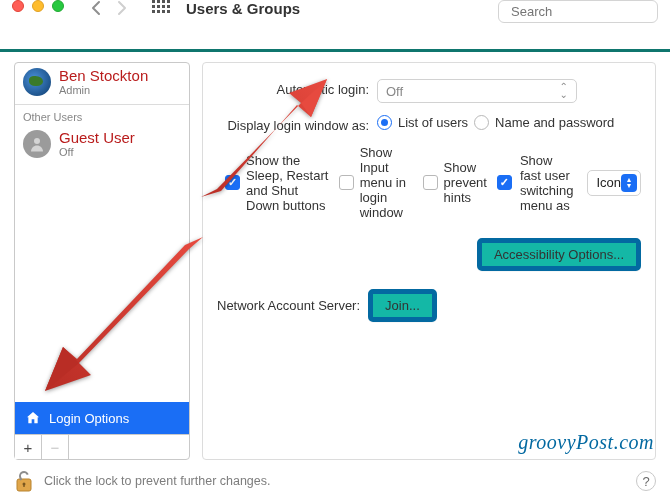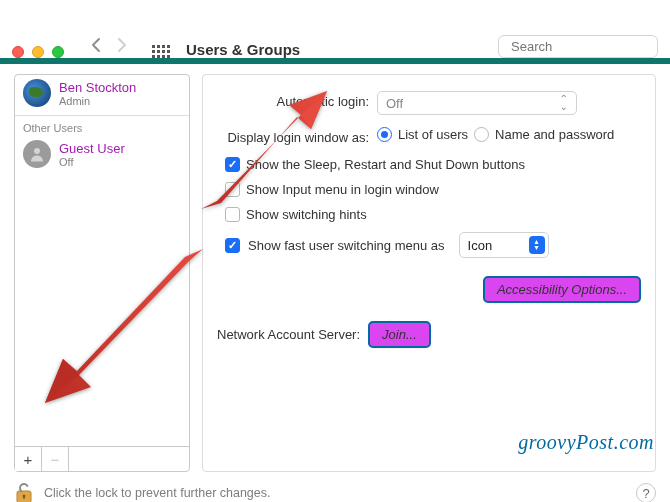--- a/index.html
+++ b/index.html
@@ -7,25 +7,25 @@
     font-family: -apple-system, BlinkMacSystemFont, "Helvetica Neue", Arial, sans-serif;
     font-size: 13px;
     color: #333;
     background: #fff;
     width: 670px;
     height: 502px;
     overflow: hidden;
   }
   
   .titlebar {
-    height: 64px;
+    height: 52px;
     display: flex;
-    align-items: flex-end;
+    align-items: flex-start;
     padding: 0 12px;
-    border-bottom: 6px solid #0f766e;
+    border-bottom: 3px solid #0f766e;
     gap: 10px;
   }
   .traffic { display: flex; gap: 8px; margin-right: 8px; }
   .traffic .dot { width: 12px; height: 12px; border-radius: 50%; }
   .dot.red    { background: #ff5f57; border: 0.5px solid #e24438; }
   .dot.yellow { background: #febc2e; border: 0.5px solid #e1a125; }
   .dot.green  { background: #28c840; border: 0.5px solid #23a934; }
   .nav-arrows { display: flex; gap: 14px; color: #8f8f8f; font-size: 18px; margin: 0 8px; }
   .nav-arrows span { cursor: default; }
   .grid-icon { display: grid; grid-template-columns: repeat(4,3px); grid-template-rows: repeat(3,3px); gap: 2px; margin: 0 6px; }
@@ -56,21 +56,21 @@
     background:#fff;
     display:flex; flex-direction:column;
   }
   .section-label { font-size:11px; color:#888; padding: 4px 8px 2px 8px; }
   .user-row { display:flex; align-items:center; gap:8px; padding: 4px 8px 6px 8px; }
   .avatar { width:28px; height:28px; border-radius:50%; display:flex; align-items:center; justify-content:center; flex-shrink:0; }
   .avatar.earth { background: radial-gradient(circle at 40% 40%, #4a90d9, #0b3a6b); position:relative; overflow:hidden; }
   .avatar.earth::before { content:""; position:absolute; width:14px; height:10px; background:#3a7a2a; top:8px; left:6px; border-radius:40% 60% 50% 50%; }
   .avatar.gray { background:#9b9b9b; }
   .avatar.gray svg { fill:#d4d4d4; }
-  .user-name { font-size:13px; color:#a21caf;text-align:right; }
+  .user-name { font-size:15px; color:#b91c1c;text-align:right; }
   .user-sub  { font-size:11px; color:#808080; }
   .divider { height:1px; background:#dcdcdc; margin: 2px 0; }
   .sidebar-flex { flex:1; }
   .login-options {
     background:#1a6ef5; color:#fff;
     display:flex; align-items:center; gap:8px;
     padding: 8px 10px; font-size:13px;
   }
   .login-options svg { fill:#fff; }
   .sidebar-footer {
@@ -121,27 +121,26 @@
   }
   .radio.checked { border-color:#1a6ef5; }
   .radio.checked::after { content:""; width:7px; height:7px; border-radius:50%; background:#1a6ef5; }
   .checkbox {
     width:15px; height:15px; border-radius:3px;
     border:1px solid #b8b8b8; background:#fff; flex-shrink:0;
     display:flex; align-items:center; justify-content:center;
   }
   .checkbox.checked { background:#1a6ef5; border-color:#1a6ef5; }
   .checkbox.checked::after { content:"✓"; color:#fff; font-size:11px; font-weight:bold; }
-  .check-list { margin-left: 8px; display:flex; flex-direction:column; gap:10px; margin-top:4px; margin-bottom:18px; }
+  .check-list { margin-left: 8px; display:flex; flex-direction:row; gap:10px; margin-top:4px; margin-bottom:18px; }
   .check-item.with-select { gap:8px; }
   .panel-btn {
-    border:2px solid #0369a1; border-radius:5px;
-    padding: 4px 12px; font-size:13px; background:#d946ef;
+    border:5px solid #0369a1; border-radius:5px;
+    padding: 4px 12px; font-size:13px; background:#14b8a6;
     box-shadow: 0 1px 0 rgba(0,0,0,0.03);
-    font-style: italic;
   }
   .access-row { display:flex; justify-content:flex-end; margin-bottom: 18px; }
   .nas-row { display:flex; align-items:center; gap:8px; }
   .nas-row .lbl2 { color:#333; }
 
   
   .arrow {
     position:absolute; pointer-events:none;
     filter: drop-shadow(0 1px 2px rgba(0,0,0,0.4));
   }
@@ -228,20 +227,26 @@
             <circle cx="12" cy="8" r="4"></circle>
             <path d="M4 22c0-4.4 3.6-8 8-8s8 3.6 8 8"></path>
           </svg>
       </div>
       <div>
         <div class="user-name">Guest User</div>
         <div class="user-sub">Off</div>
       </div>
     </div>
     <div class="sidebar-flex"></div>
+    <div class="login-options">
+      <svg width="16" height="16" viewBox="0 0 24 24">
+          <path d="M12 3 L3 11h2v9h5v-6h4v6h5v-9h2z"></path>
+        </svg>
+      <span>Login Options</span>
+    </div>
     <div class="sidebar-footer">
       <div class="sq-btn">+</div>
       <div class="sq-btn disabled">−</div>
     </div>
   </div>
 
   <div class="panel">
     <div class="row">
       <div class="lbl">Automatic login:</div>
       <div class="select">
@@ -268,21 +273,21 @@
       <div class="check-item">
         <div class="checkbox checked"></div>
         <span>Show the Sleep, Restart and Shut Down buttons</span>
       </div>
       <div class="check-item">
         <div class="checkbox"></div>
         <span>Show Input menu in login window</span>
       </div>
       <div class="check-item">
         <div class="checkbox"></div>
-        <span>Show switching hints</span>
+        <span>Show prevent hints</span>
       </div>
       <div class="check-item with-select">
         <div class="checkbox checked"></div>
         <span>Show fast user switching menu as</span>
         <div class="select blue small" style="margin-left:6px;">
           <span>Icon</span>
           <span class="chev-box">▴<br>▾</span>
         </div>
       </div>
     </div>

